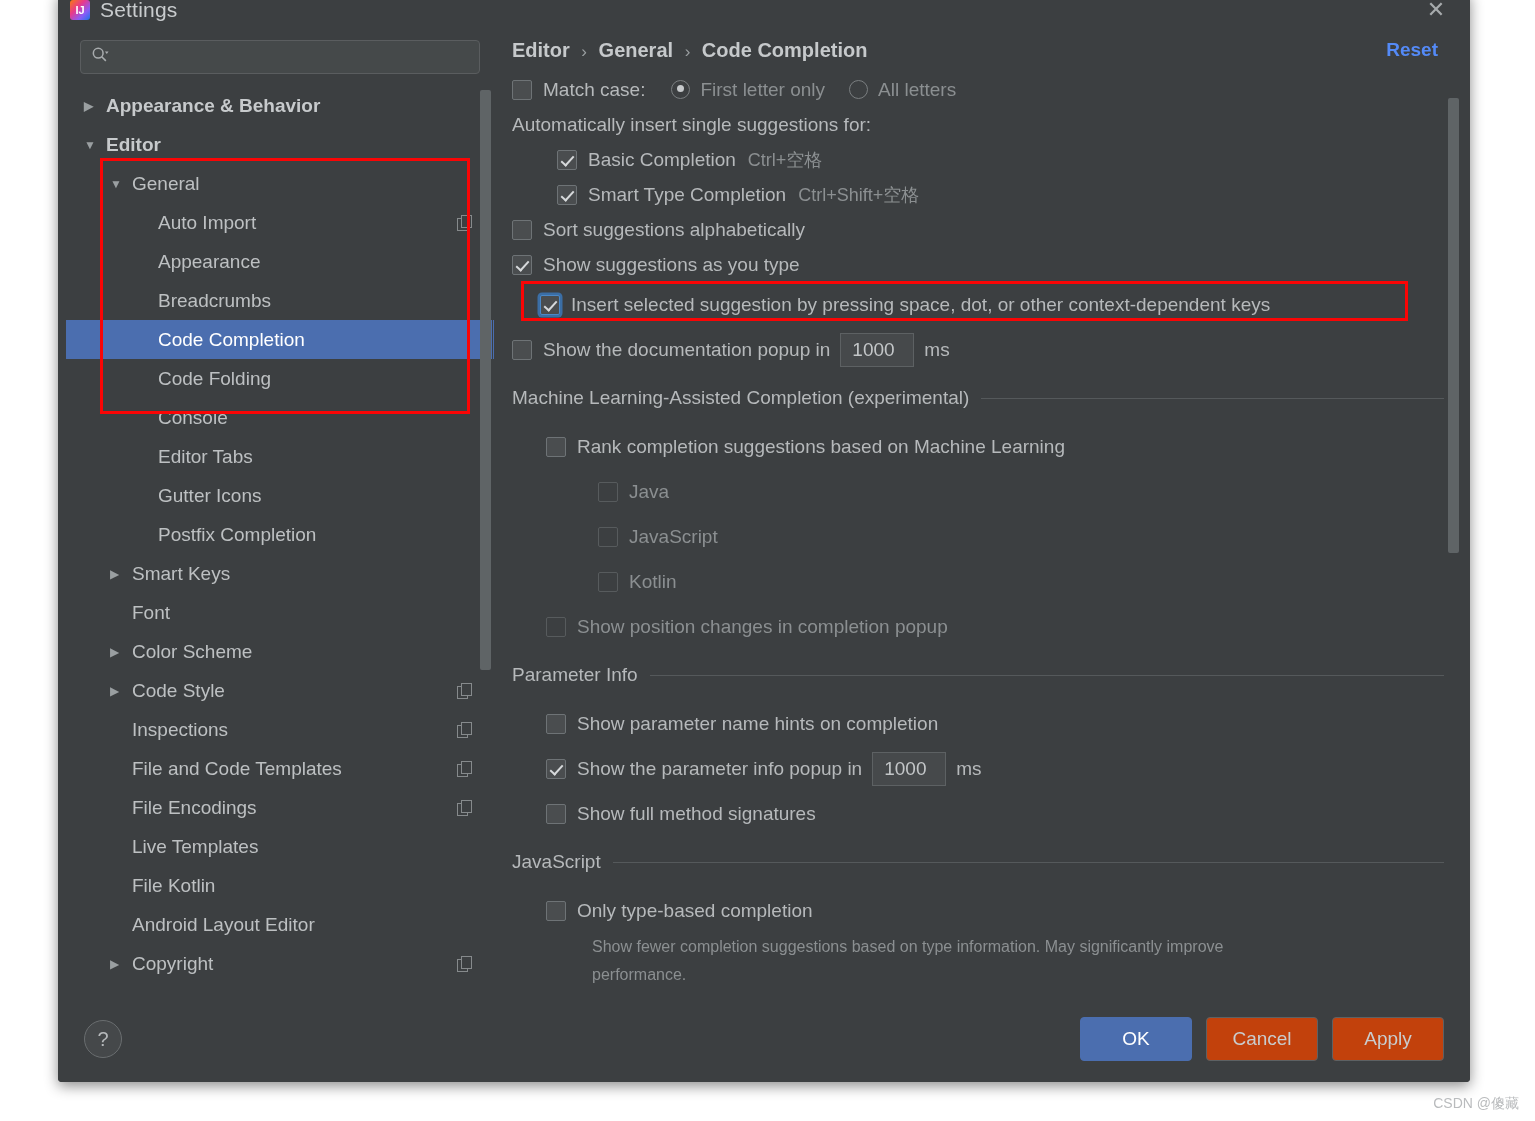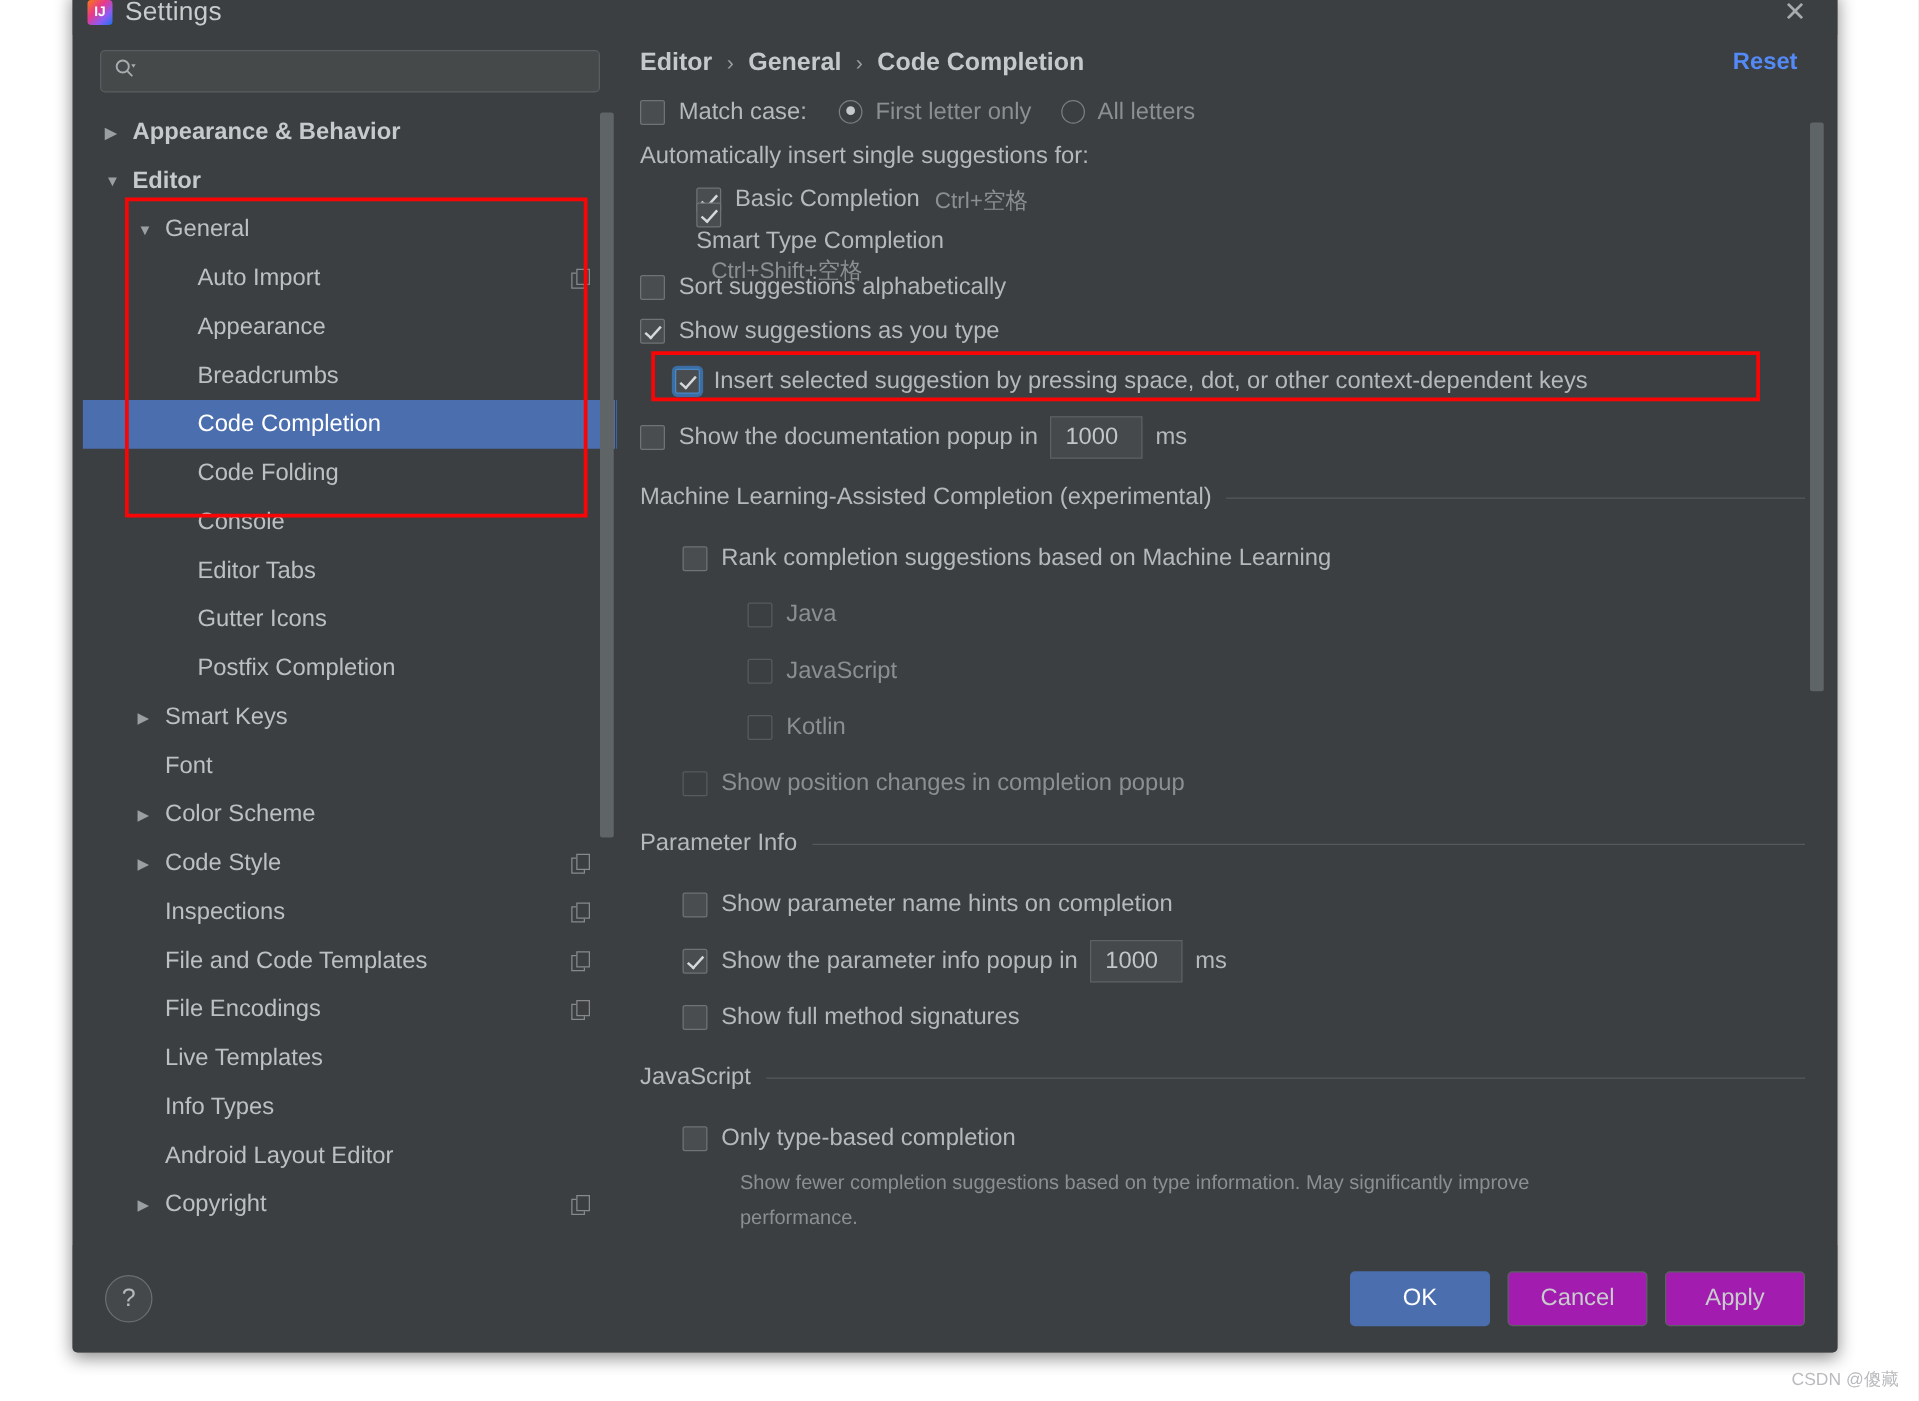--- a/index.html
+++ b/index.html
@@ -216,21 +216,21 @@
   #help-btn {
     width: 38px; height: 38px; border-radius: 50%;
     border: 1px solid #6a6e70; background: #45484a;
     color: #b6b9bb; font-size: 20px;
     display: flex; align-items: center; justify-content: center; cursor: pointer;
   }
   #footer-spacer { flex: 1; }
   .btn {
     height: 44px; min-width: 112px; padding: 0 22px;
     border-radius: 4px; border: 1px solid #5d6163;
-    background: #a21caf; color: #c9ccce; font-size: 19px;
+    background: #c2410c; color: #c9ccce; font-size: 19px;
     display: flex; align-items: center; justify-content: center;
     margin-left: 14px; cursor: pointer;
     font-family: "Liberation Sans", sans-serif;
   }
   .btn.primary { background: #4b6eaf; border-color: #4b6eaf; color: #ffffff; }
 
   
   #watermark {
     position: absolute; right: 16px; bottom: 8px;
     color: #b9bbbd; font-size: 14px;
@@ -350,21 +350,21 @@
             <span class="tw empty">&nbsp;</span>
             <span class="row-label">File Encodings</span>
             <span class="copy-badge"></span>
           </div>
           <div class="tree-row lvl1">
             <span class="tw empty">&nbsp;</span>
             <span class="row-label">Live Templates</span>
           </div>
           <div class="tree-row lvl1">
             <span class="tw empty">&nbsp;</span>
-            <span class="row-label">Info Types</span>
+            <span class="row-label">File Kotlin</span>
           </div>
           <div class="tree-row lvl1">
             <span class="tw empty">&nbsp;</span>
             <span class="row-label">Android Layout Editor</span>
           </div>
           <div class="tree-row lvl1">
             <span class="tw">▶</span>
             <span class="row-label">Copyright</span>
             <span class="copy-badge"></span>
           </div>
@@ -412,21 +412,21 @@
 
       <div class="row">
         <span class="indent2" style="display:inline-flex;align-items:center;">
           <span class="cb checked"></span>
           <span class="label">Basic Completion</span>
           <span class="shortcut">Ctrl+空格</span>
         </span>
       </div>
 
       <div class="row">
-        <span class="indent2" style="display:inline-flex;align-items:flex-start;flex-direction:column;">
+        <span class="indent2" style="display:inline-flex;align-items:center;">
           <span class="cb checked"></span>
           <span class="label">Smart Type Completion</span>
           <span class="shortcut">Ctrl+Shift+空格</span>
         </span>
       </div>
 
       <div class="row">
         <span class="cb"></span>
         <span class="label">Sort suggestions alphabetically</span>
       </div>

